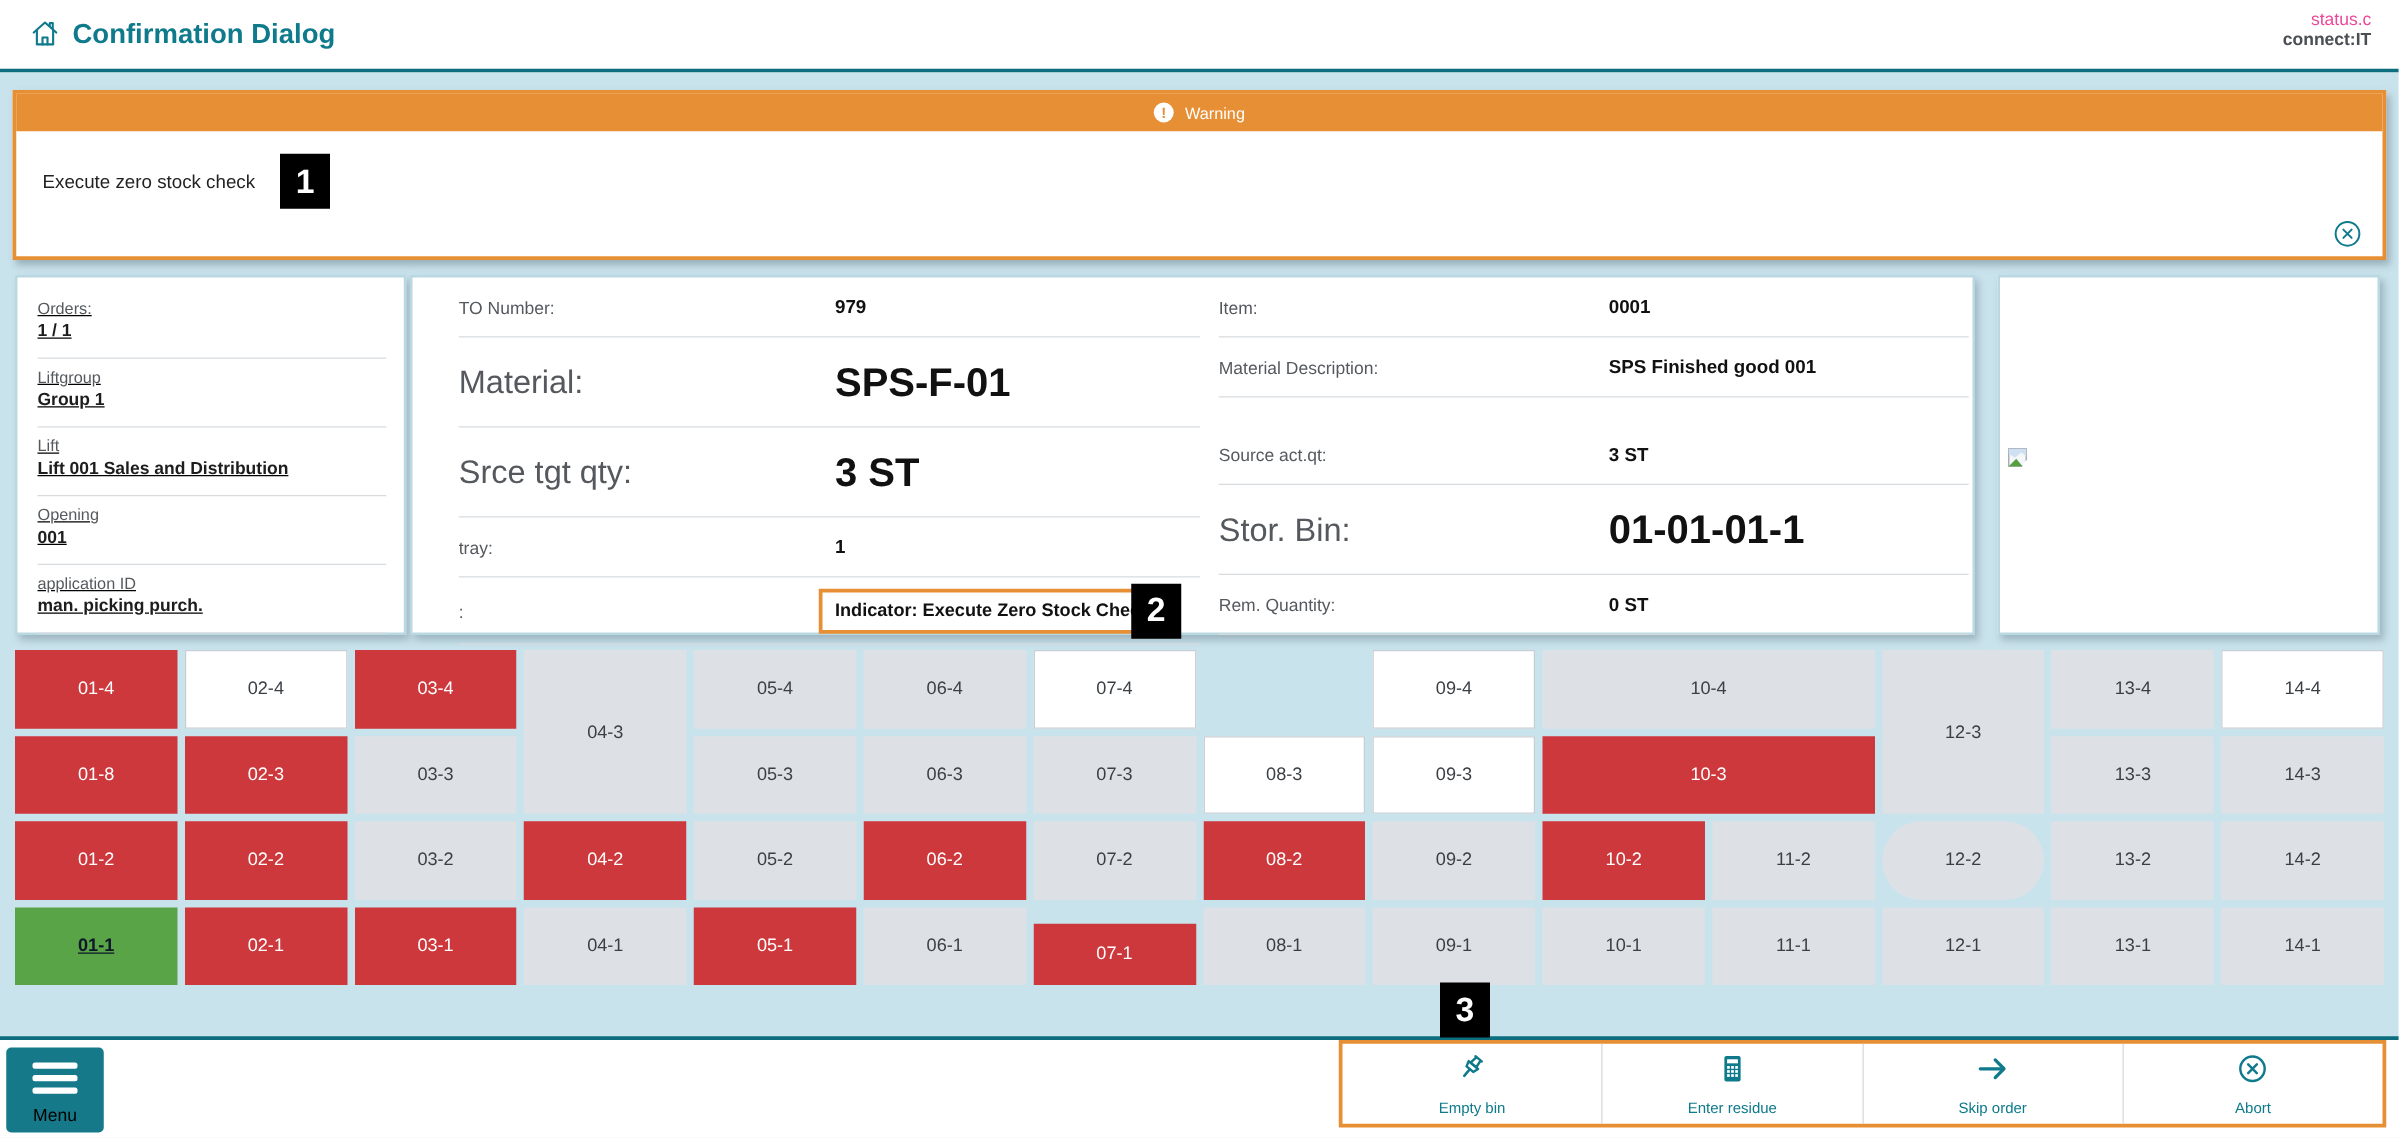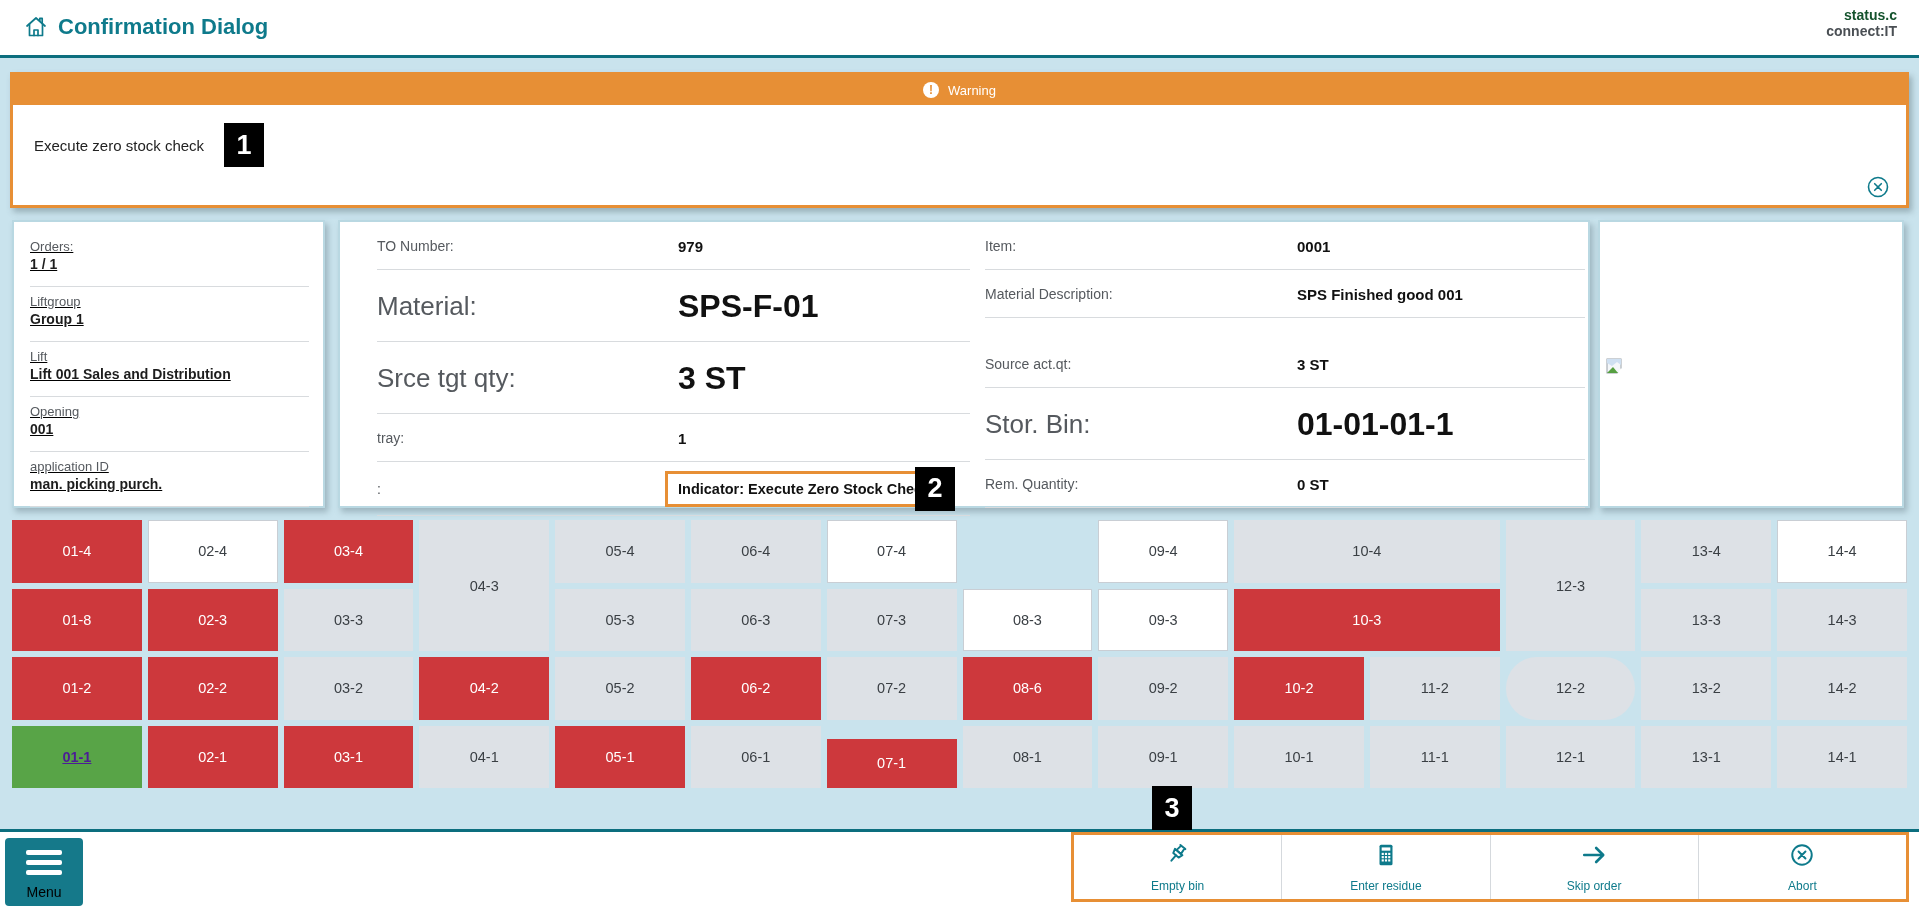--- a/index.html
+++ b/index.html
@@ -9,21 +9,21 @@
   }
   *{margin:0;padding:0;box-sizing:border-box;font-family:"Liberation Sans",sans-serif;}
   html,body{width:1919px;height:910px;background:#fff;overflow:hidden;}
   #app{position:relative;width:1919px;height:910px;background:#fff;}
 
   
   .top-header{position:absolute;left:0;top:0;width:1919px;height:55px;background:#fff;}
   .home-ico{position:absolute;left:24px;top:15px;width:24px;height:24px;color:var(--teal);}
   .page-title{position:absolute;left:58px;top:14px;font-size:22px;font-weight:bold;color:var(--teal);}
   .logo{position:absolute;right:22px;top:7px;text-align:right;line-height:16px;}
-  .logo .l1{font-size:14px;font-weight:bold;color:#14532d;}
+  .logo .l1{font-size:14px;font-weight:normal;color:#ec4899;}
   .logo .l2{font-size:14px;font-weight:bold;color:#4a4f54;}
   .header-rule{position:absolute;left:0;top:55px;width:1919px;height:3px;background:var(--teal-dark);}
 
   
   .main-bg{position:absolute;left:0;top:58px;width:1919px;height:772px;background:var(--lblue);}
 
   
   .warning-box{position:absolute;left:10px;top:72px;width:1899px;height:136px;background:#fff;
     border:3px solid var(--orange);box-shadow:3px 4px 6px rgba(90,110,120,.45);}
   .warning-head{position:absolute;left:0;top:0;width:100%;height:30px;background:var(--orange);
@@ -37,21 +37,21 @@
     display:inline-flex;align-items:center;justify-content:center;padding:0 6px;}
   .warn-close{position:absolute;right:16px;bottom:6px;width:24px;height:24px;color:var(--teal);cursor:pointer;}
 
   
   .panel{position:absolute;background:#fff;border:2px solid #b9d8e2;box-shadow:3px 4px 6px rgba(90,110,120,.4);}
   .order-panel{left:12px;top:220px;width:313px;height:288px;padding:10px 14px 0 16px;text-decoration:underline;}
   .op-row{padding-top:7px;height:55px;border-bottom:1px solid var(--line);}
   .op-label{display:block;font-size:13px;color:var(--label);}
   .op-value{display:block;font-size:14px;font-weight:bold;color:var(--ink);margin-top:2px;}
 
-  .detail-panel{left:338px;top:220px;width:1252px;height:288px;}
+  .detail-panel{left:328px;top:220px;width:1252px;height:288px;}
   .dcol{position:absolute;top:0;}
   .dcol-left{left:37px;width:593px;}
   .dcol-right{left:645px;width:600px;}
   .drow{position:relative;border-bottom:1px solid var(--line);}
   .drow.spacer{border-bottom:none;}
   .drow .dlabel{position:absolute;left:0;top:50%;transform:translateY(-50%);color:var(--label);}
   .drow .dvalue{position:absolute;top:50%;transform:translateY(-50%);font-weight:bold;color:#111;}
   .dcol-left .dvalue{left:301px;}
   .dcol-right .dvalue{left:312px;}
   .drow.small{height:48px;}
@@ -68,21 +68,21 @@
   .image-panel{left:1598px;top:220px;width:306px;height:288px;}
   .broken-img{position:absolute;left:6px;top:136px;width:18px;height:18px;}
 
   
   .bin-grid{position:absolute;left:12px;top:520px;width:1895px;height:268px;display:grid;
     grid-template-columns:repeat(14,1fr);grid-template-rows:repeat(4,1fr);gap:6px;}
   .bin{display:flex;align-items:center;justify-content:center;font-size:14.5px;color:#3a3f44;cursor:pointer;}
   .bin.gray{background:var(--graycell);}
   .bin.white{background:#fff;border:1px solid var(--cellborder);}
   .bin.red{background:var(--red);color:#fff;}
-  .bin.green{background:var(--green);color:#4c1d95;font-weight:bold;text-decoration:underline;}
+  .bin.green{background:var(--green);color:#0f172a;font-weight:bold;text-decoration:underline;}
 
   
   .footer-rule{position:absolute;left:0;top:829px;width:1919px;height:3px;background:var(--teal-dark);}
   .footer{position:absolute;left:0;top:832px;width:1919px;height:78px;background:#fff;}
   .menu-btn{position:absolute;left:5px;top:6px;width:78px;height:68px;background:#15798a;border-radius:4px;
     display:flex;flex-direction:column;align-items:center;justify-content:space-between;padding:12px 0 6px;cursor:pointer;}
   .menu-bars{display:flex;flex-direction:column;gap:5px;}
   .menu-bars i{display:block;width:36px;height:5px;background:#fff;border-radius:2px;}
   .menu-label{color:#000000;font-size:14px;}
   .action-bar{position:absolute;left:1071px;top:0px;width:838px;height:70px;background:#fff;
@@ -235,21 +235,21 @@
       <div class="bin red" style="grid-area: 2 / 10 / span 1 / span 2;">10-3</div>
       <div class="bin gray" style="grid-area: 2 / 13 / span 1 / span 1;">13-3</div>
       <div class="bin gray" style="grid-area: 2 / 14 / span 1 / span 1;">14-3</div>
       <div class="bin red" style="grid-area: 3 / 1 / span 1 / span 1;">01-2</div>
       <div class="bin red" style="grid-area: 3 / 2 / span 1 / span 1;">02-2</div>
       <div class="bin gray" style="grid-area: 3 / 3 / span 1 / span 1;">03-2</div>
       <div class="bin red" style="grid-area: 3 / 4 / span 1 / span 1;">04-2</div>
       <div class="bin gray" style="grid-area: 3 / 5 / span 1 / span 1;">05-2</div>
       <div class="bin red" style="grid-area: 3 / 6 / span 1 / span 1;">06-2</div>
       <div class="bin gray" style="grid-area: 3 / 7 / span 1 / span 1;">07-2</div>
-      <div class="bin red" style="grid-area: 3 / 8 / span 1 / span 1;">08-6</div>
+      <div class="bin red" style="grid-area: 3 / 8 / span 1 / span 1;">08-2</div>
       <div class="bin gray" style="grid-area: 3 / 9 / span 1 / span 1;">09-2</div>
       <div class="bin red" style="grid-area: 3 / 10 / span 1 / span 1;">10-2</div>
       <div class="bin gray" style="grid-area: 3 / 11 / span 1 / span 1;">11-2</div>
       <div class="bin gray" style="grid-area: 3 / 12 / span 1 / span 1; border-radius: 31px;">12-2</div>
       <div class="bin gray" style="grid-area: 3 / 13 / span 1 / span 1;">13-2</div>
       <div class="bin gray" style="grid-area: 3 / 14 / span 1 / span 1;">14-2</div>
       <div class="bin green" style="grid-area: 4 / 1 / span 1 / span 1;">01-1</div>
       <div class="bin red" style="grid-area: 4 / 2 / span 1 / span 1;">02-1</div>
       <div class="bin red" style="grid-area: 4 / 3 / span 1 / span 1;">03-1</div>
       <div class="bin gray" style="grid-area: 4 / 4 / span 1 / span 1;">04-1</div>

